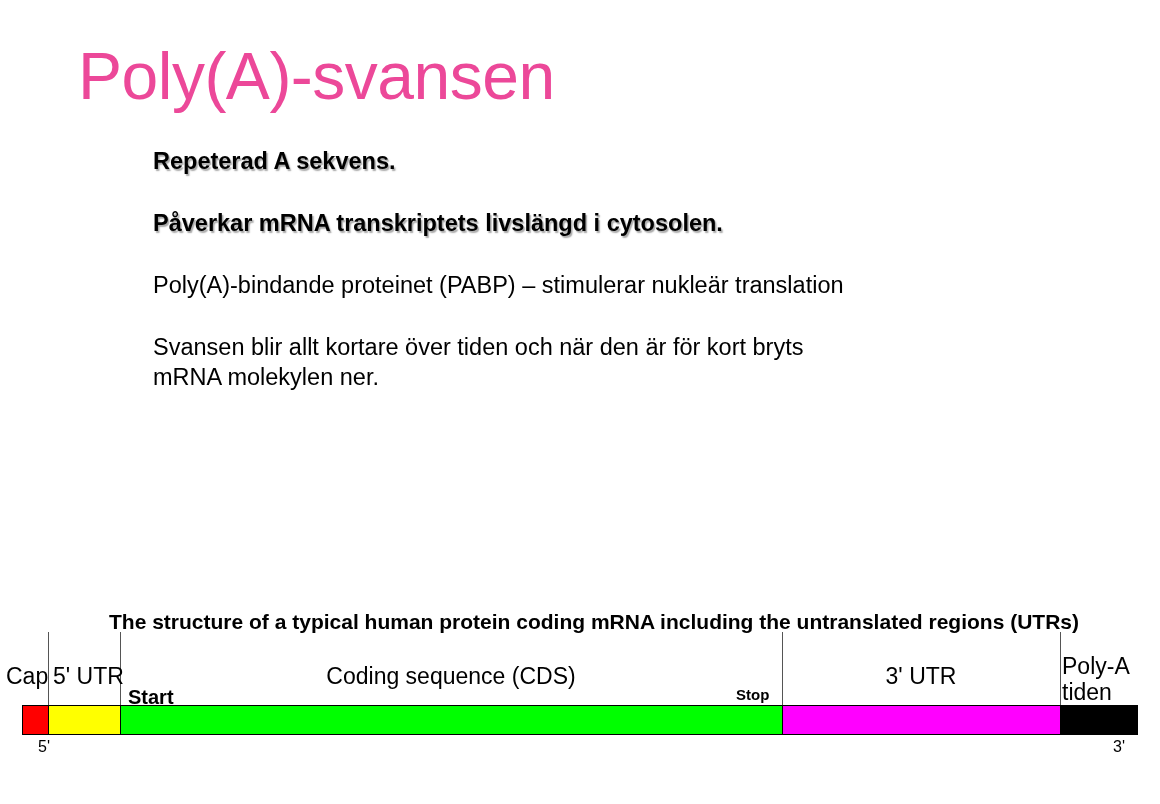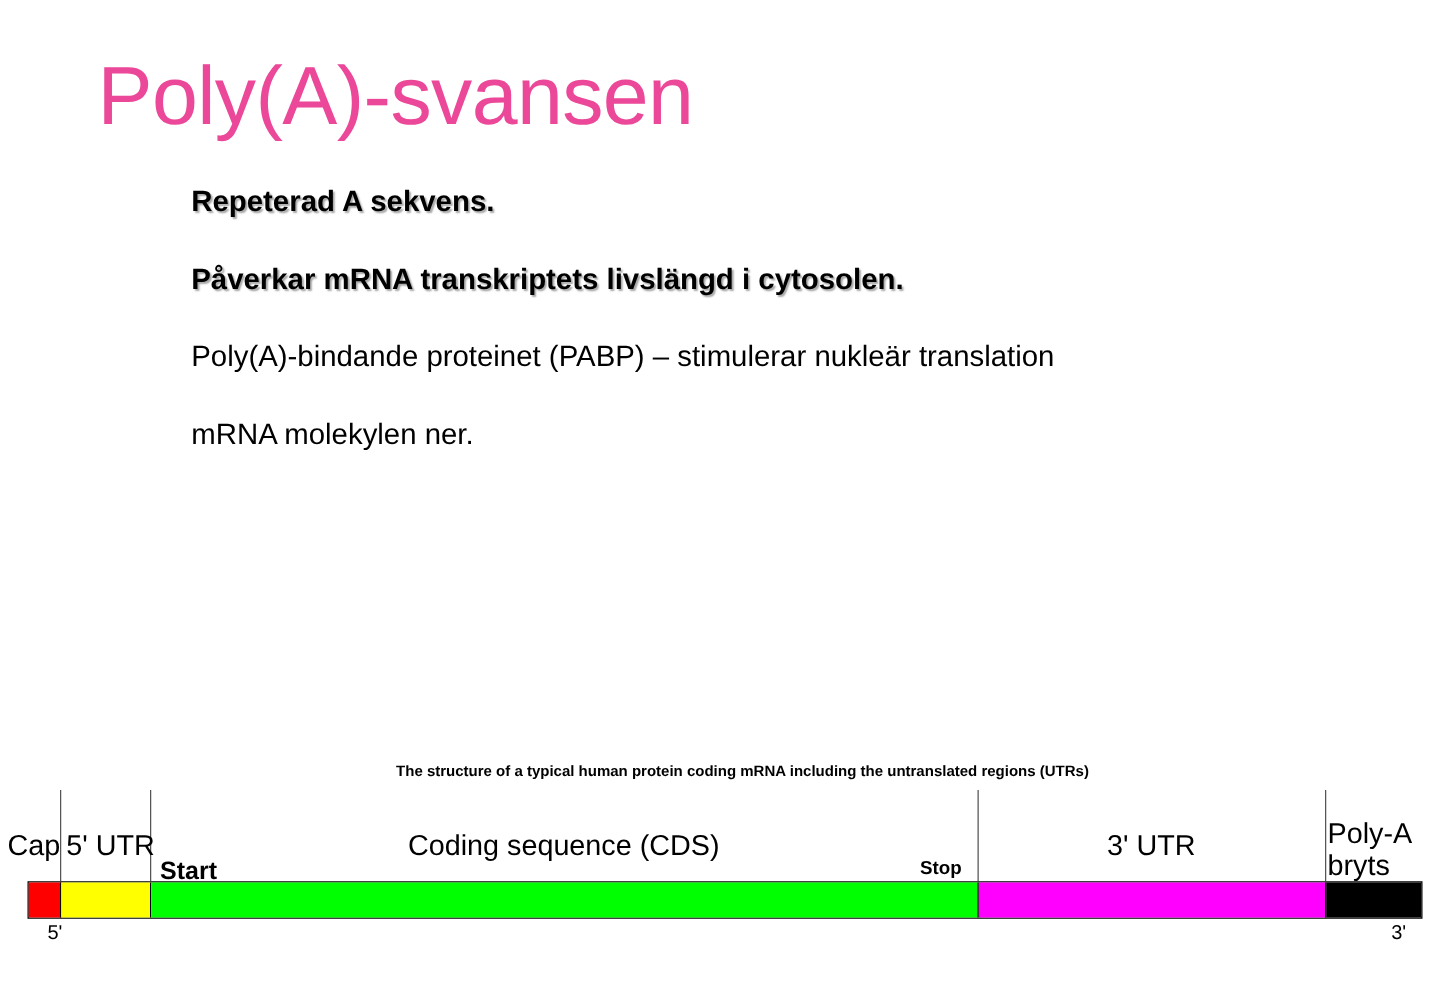--- a/index.html
+++ b/index.html
@@ -58,21 +58,21 @@
     top: 600px;
     width: 1160px;
     height: 204px;
   }
   .diagram-caption {
     position: absolute;
     left: 64px;
     top: 10px;
     width: 1060px;
     text-align: center;
-    font-size: 12px;
+    font-size: 21px;
     font-weight: 700;
     color: #000000;
     white-space: nowrap;
   }
 
   .bar-area {
     position: absolute;
     left: 22px;
     top: 105px;
     width: 1116px;
@@ -131,40 +131,41 @@
   <div class="bullet shadowed">
     <span>Repeterad A sekvens.</span>
   </div>
   <div class="bullet shadowed">
     <span>Påverkar mRNA transkriptets livslängd i cytosolen.</span>
   </div>
   <div class="bullet plain">
     <span>Poly(A)-bindande proteinet (PABP) – stimulerar nukleär translation</span>
   </div>
   <div class="bullet plain">
+    <span>Svansen blir allt kortare över tiden och när den är för kort bryts</span>
     <span class="line2">mRNA molekylen ner.</span>
   </div>
 </div>
 
 <div class="diagram">
 
   <div class="diagram-caption">The structure of a typical human protein coding mRNA including the untranslated regions (UTRs)</div>
 
   <div class="tick t1"></div>
   <div class="tick t2"></div>
   <div class="tick t3"></div>
   <div class="tick t4"></div>
 
   <div class="lbl cap-lbl">Cap</div>
   <div class="lbl utr5-lbl">5' UTR</div>
   <div class="lbl cds-lbl">Coding sequence (CDS)</div>
   <div class="lbl utr3-lbl">3' UTR</div>
   <div class="lbl polya-lbl">
     <span>Poly-A</span><br>
-    <span>bryts</span>
+    <span>tiden</span>
   </div>
 
   <div class="lbl start-lbl">Start</div>
   <div class="lbl stop-lbl">Stop</div>
 
   <div class="bar-area">
     <div class="seg cap"></div>
     <div class="seg utr5"></div>
     <div class="seg cds"></div>
     <div class="seg utr3"></div>

